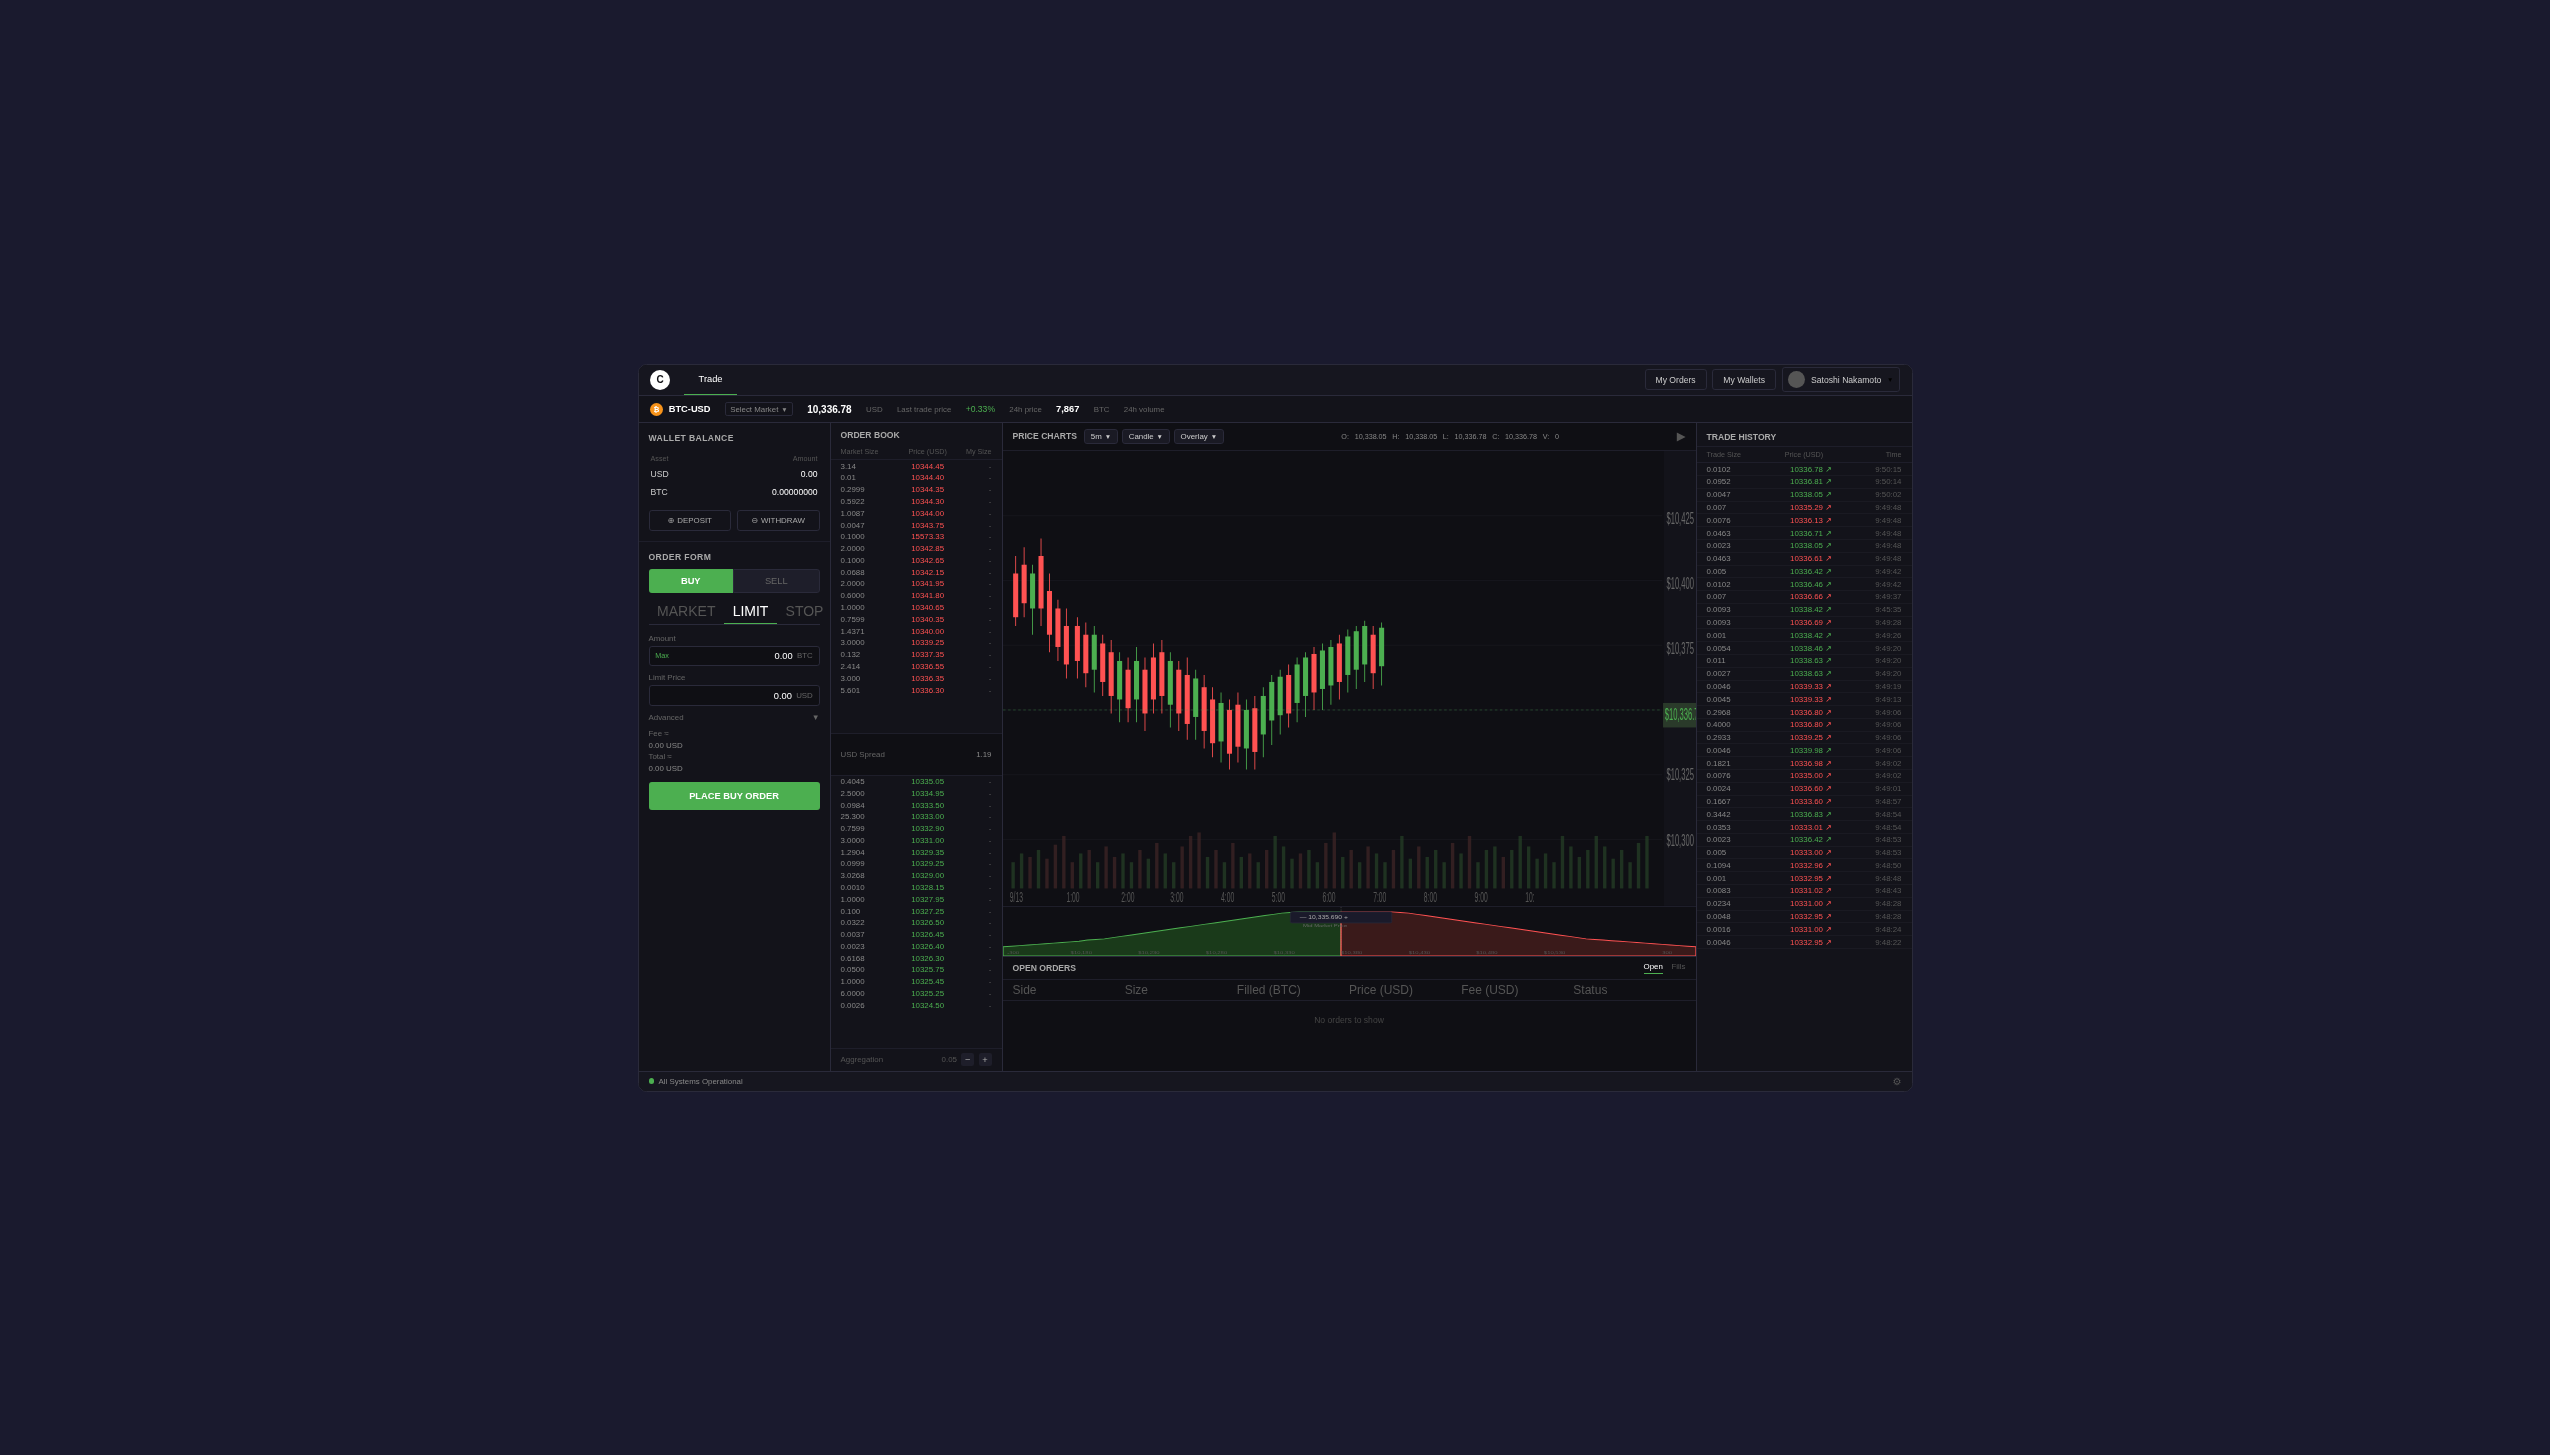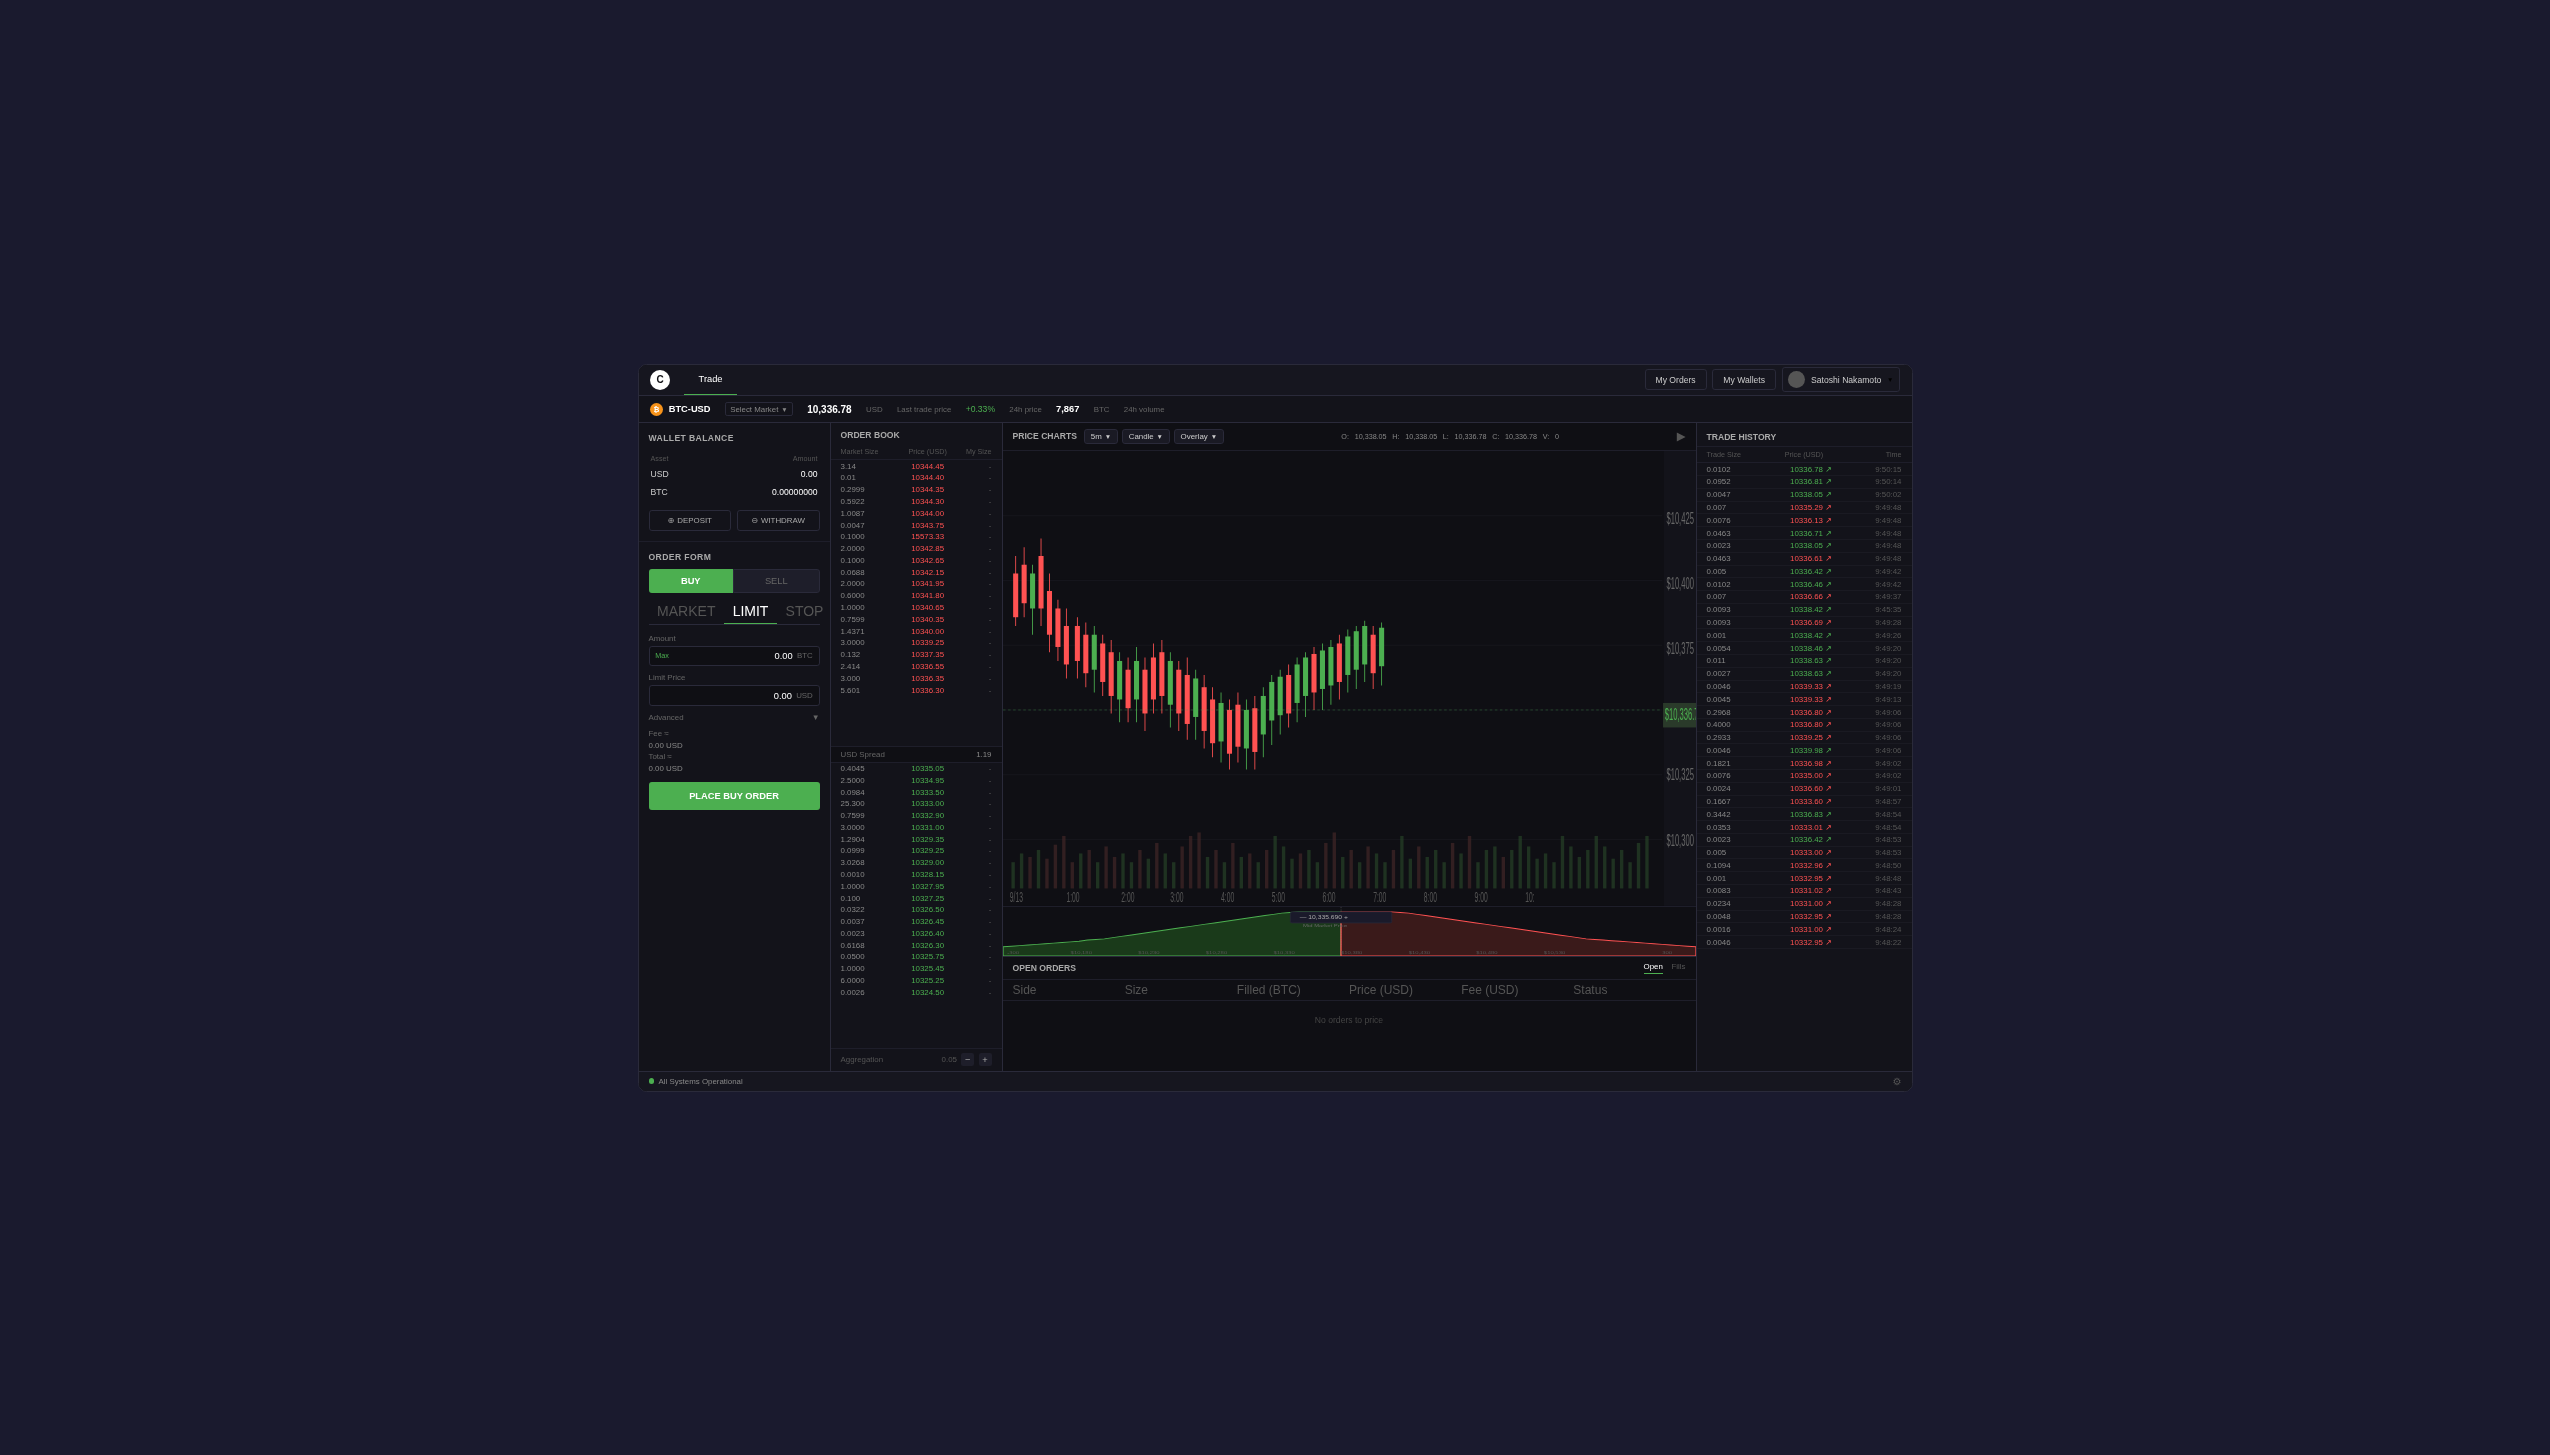--- a/index.html
+++ b/index.html
@@ -277,21 +277,21 @@
       padding: 1.4px 10px;
       font-size: 7.9px;
       position: relative;
       cursor: pointer;
     }
     .ob-row .size { flex: 1; color: #888; }
     .ob-row .price-ask { flex: 1; color: #ff5252; text-align: center; }
     .ob-row .price-bid { flex: 1; color: #4CAF50; text-align: center; }
     .ob-row .my-size { flex: 0.6; text-align: right; color: #555; }
     .ob-spread-row {
-      padding: 3px 10px;
+      padding: 16px 10px;
       background: #0f0f14;
       display: flex;
       align-items: center;
       justify-content: space-between;
       font-size: 7.9px;
       border-top: 0.7px solid #1e1e2a;
       border-bottom: 0.7px solid #1e1e2a;
       gap: 45px;
     }
     .spread-label { color: #666; }
@@ -1083,21 +1083,21 @@
           </div>
         </div>
         <div class="oo-col-headers">
           <span class="oo-col">Side</span>
           <span class="oo-col">Size</span>
           <span class="oo-col">Filled (BTC)</span>
           <span class="oo-col">Price (USD)</span>
           <span class="oo-col">Fee (USD)</span>
           <span class="oo-col">Status</span>
         </div>
-        <div class="oo-no-orders">No orders to price</div>
+        <div class="oo-no-orders">No orders to show</div>
       </div>
     </div>
 
     <div class="right-panel">
       <div class="th-header">
         <span class="th-title">Trade History</span>
       </div>
       <div class="th-col-headers">
         <span class="th-col">Trade Size</span>
         <span class="th-col">Price (USD)</span>

